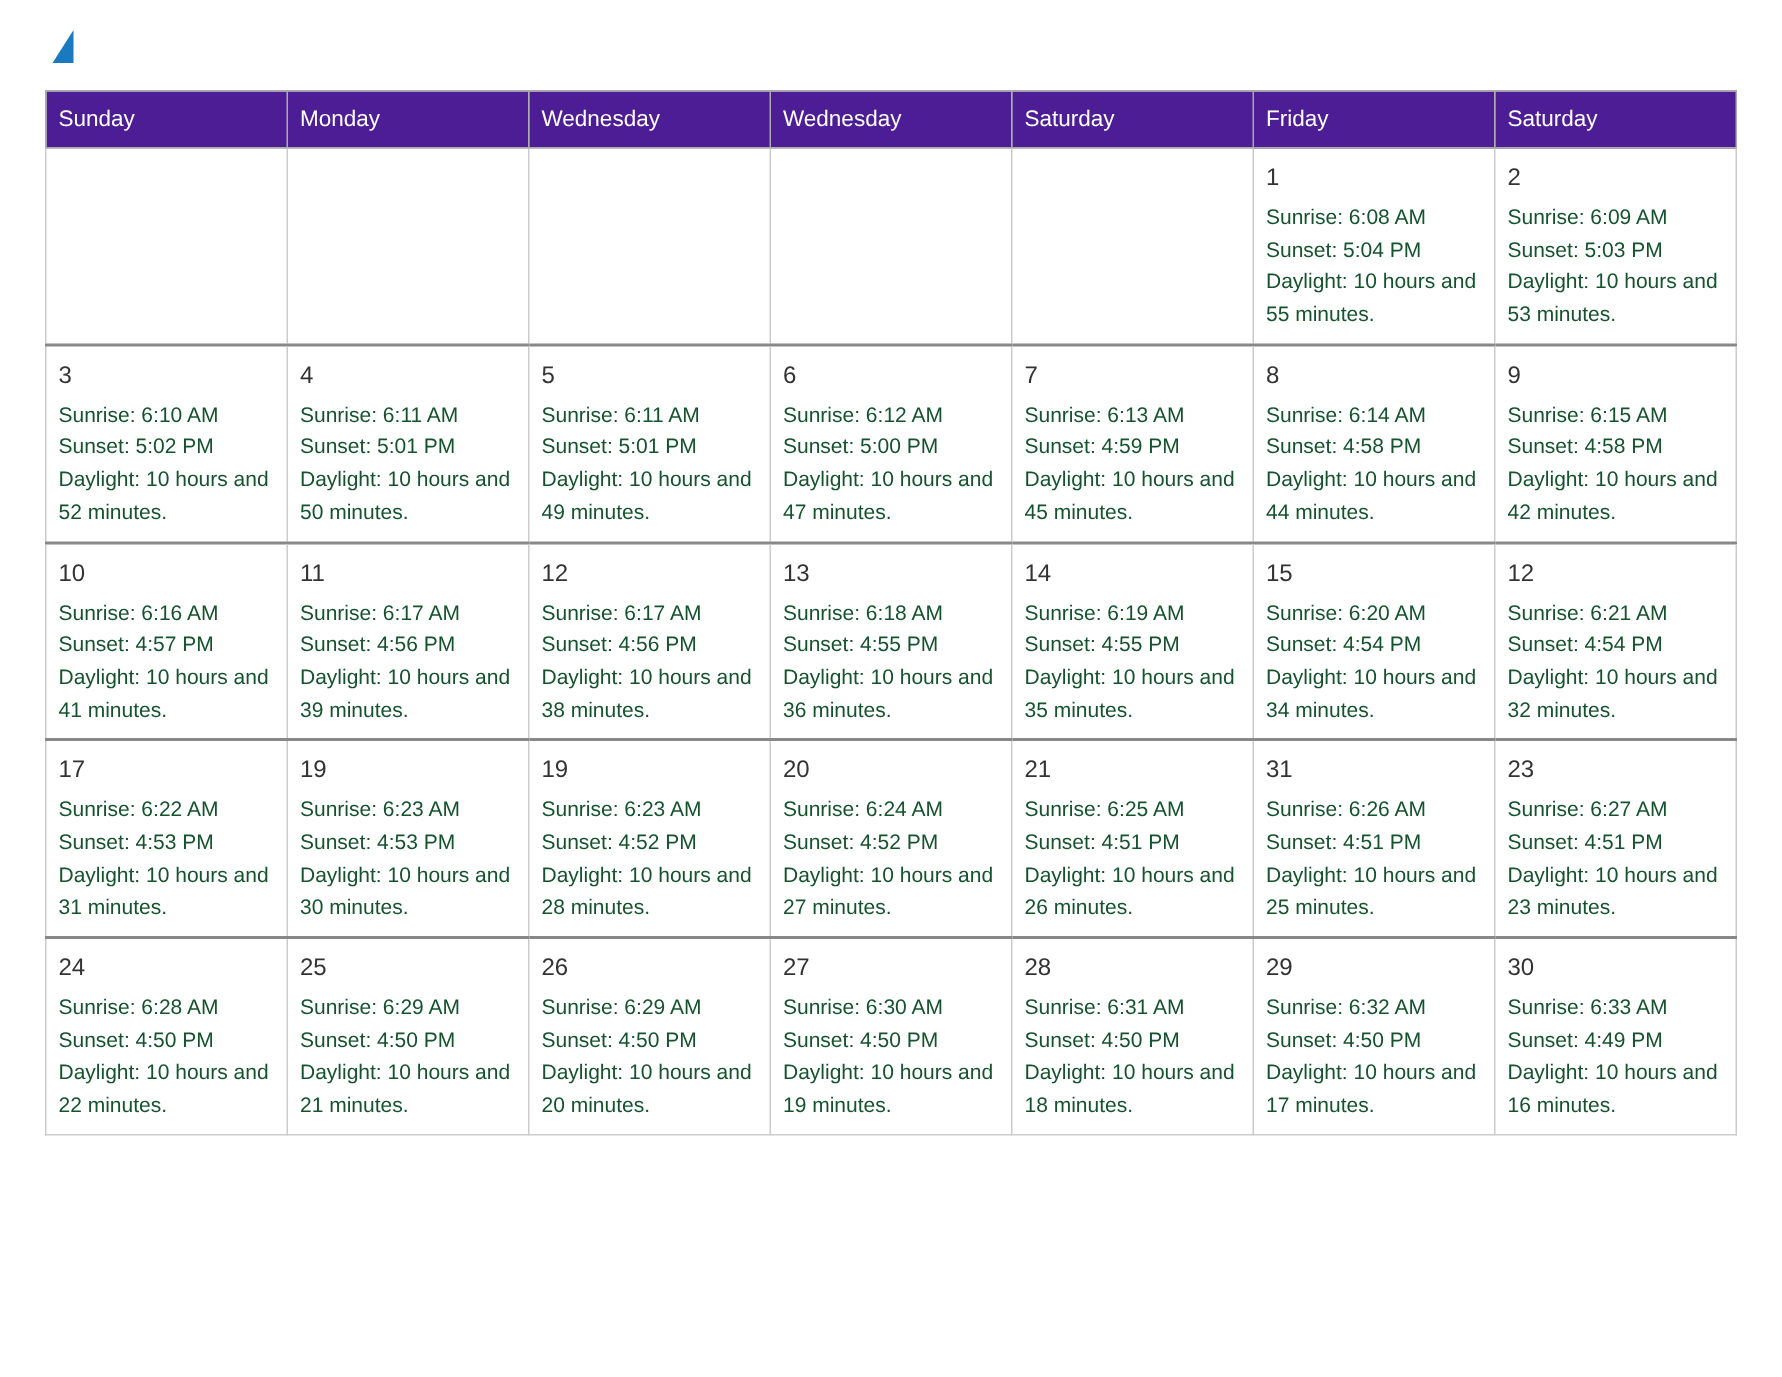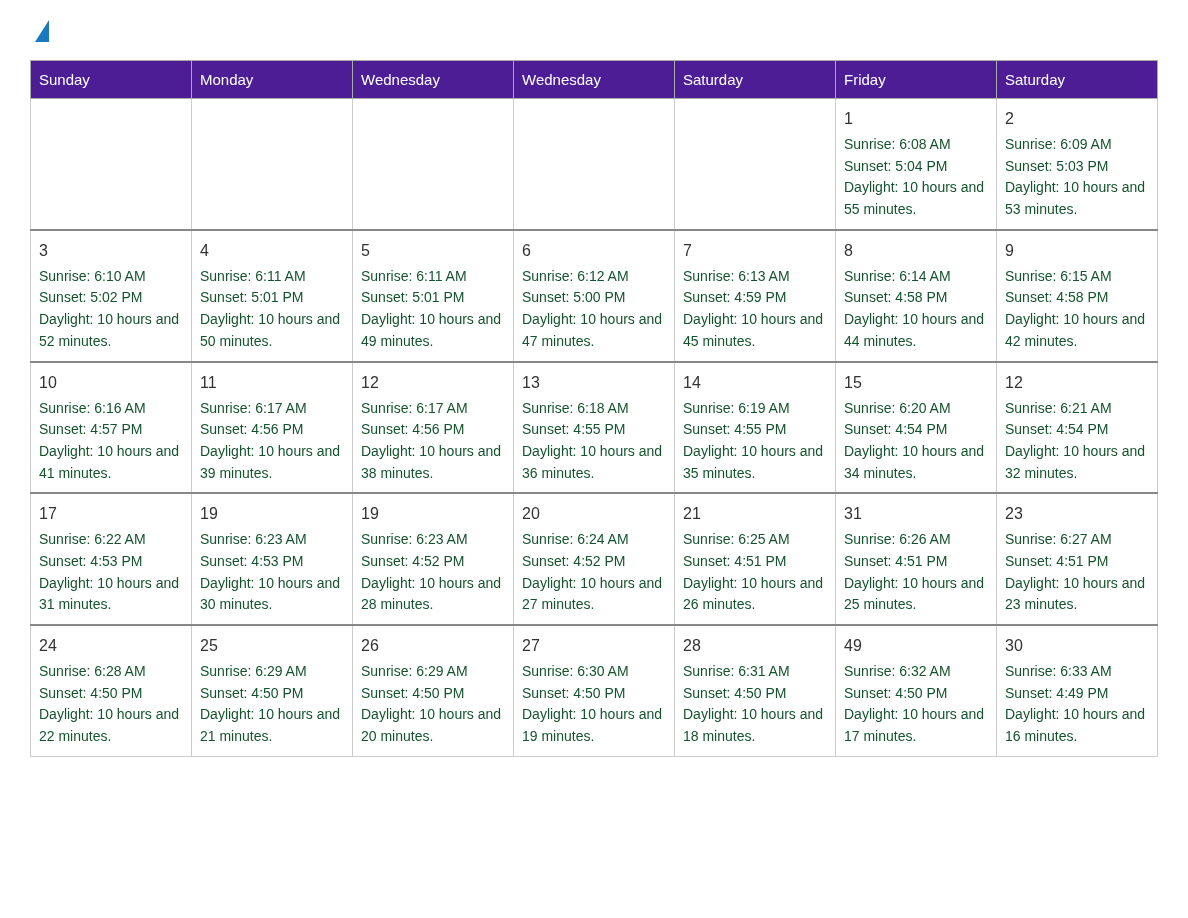--- a/index.html
+++ b/index.html
@@ -253,21 +253,21 @@
         </td>
         <td>
           <span class="day-number">27</span>
           <div class="day-info">Sunrise: 6:30 AM<br>Sunset: 4:50 PM<br>Daylight: 10 hours and 19 minutes.</div>
         </td>
         <td>
           <span class="day-number">28</span>
           <div class="day-info">Sunrise: 6:31 AM<br>Sunset: 4:50 PM<br>Daylight: 10 hours and 18 minutes.</div>
         </td>
         <td>
-          <span class="day-number">49</span>
+          <span class="day-number">29</span>
           <div class="day-info">Sunrise: 6:32 AM<br>Sunset: 4:50 PM<br>Daylight: 10 hours and 17 minutes.</div>
         </td>
         <td>
           <span class="day-number">30</span>
           <div class="day-info">Sunrise: 6:33 AM<br>Sunset: 4:49 PM<br>Daylight: 10 hours and 16 minutes.</div>
         </td>
       </tr>
     </tbody>
 </table>
 

